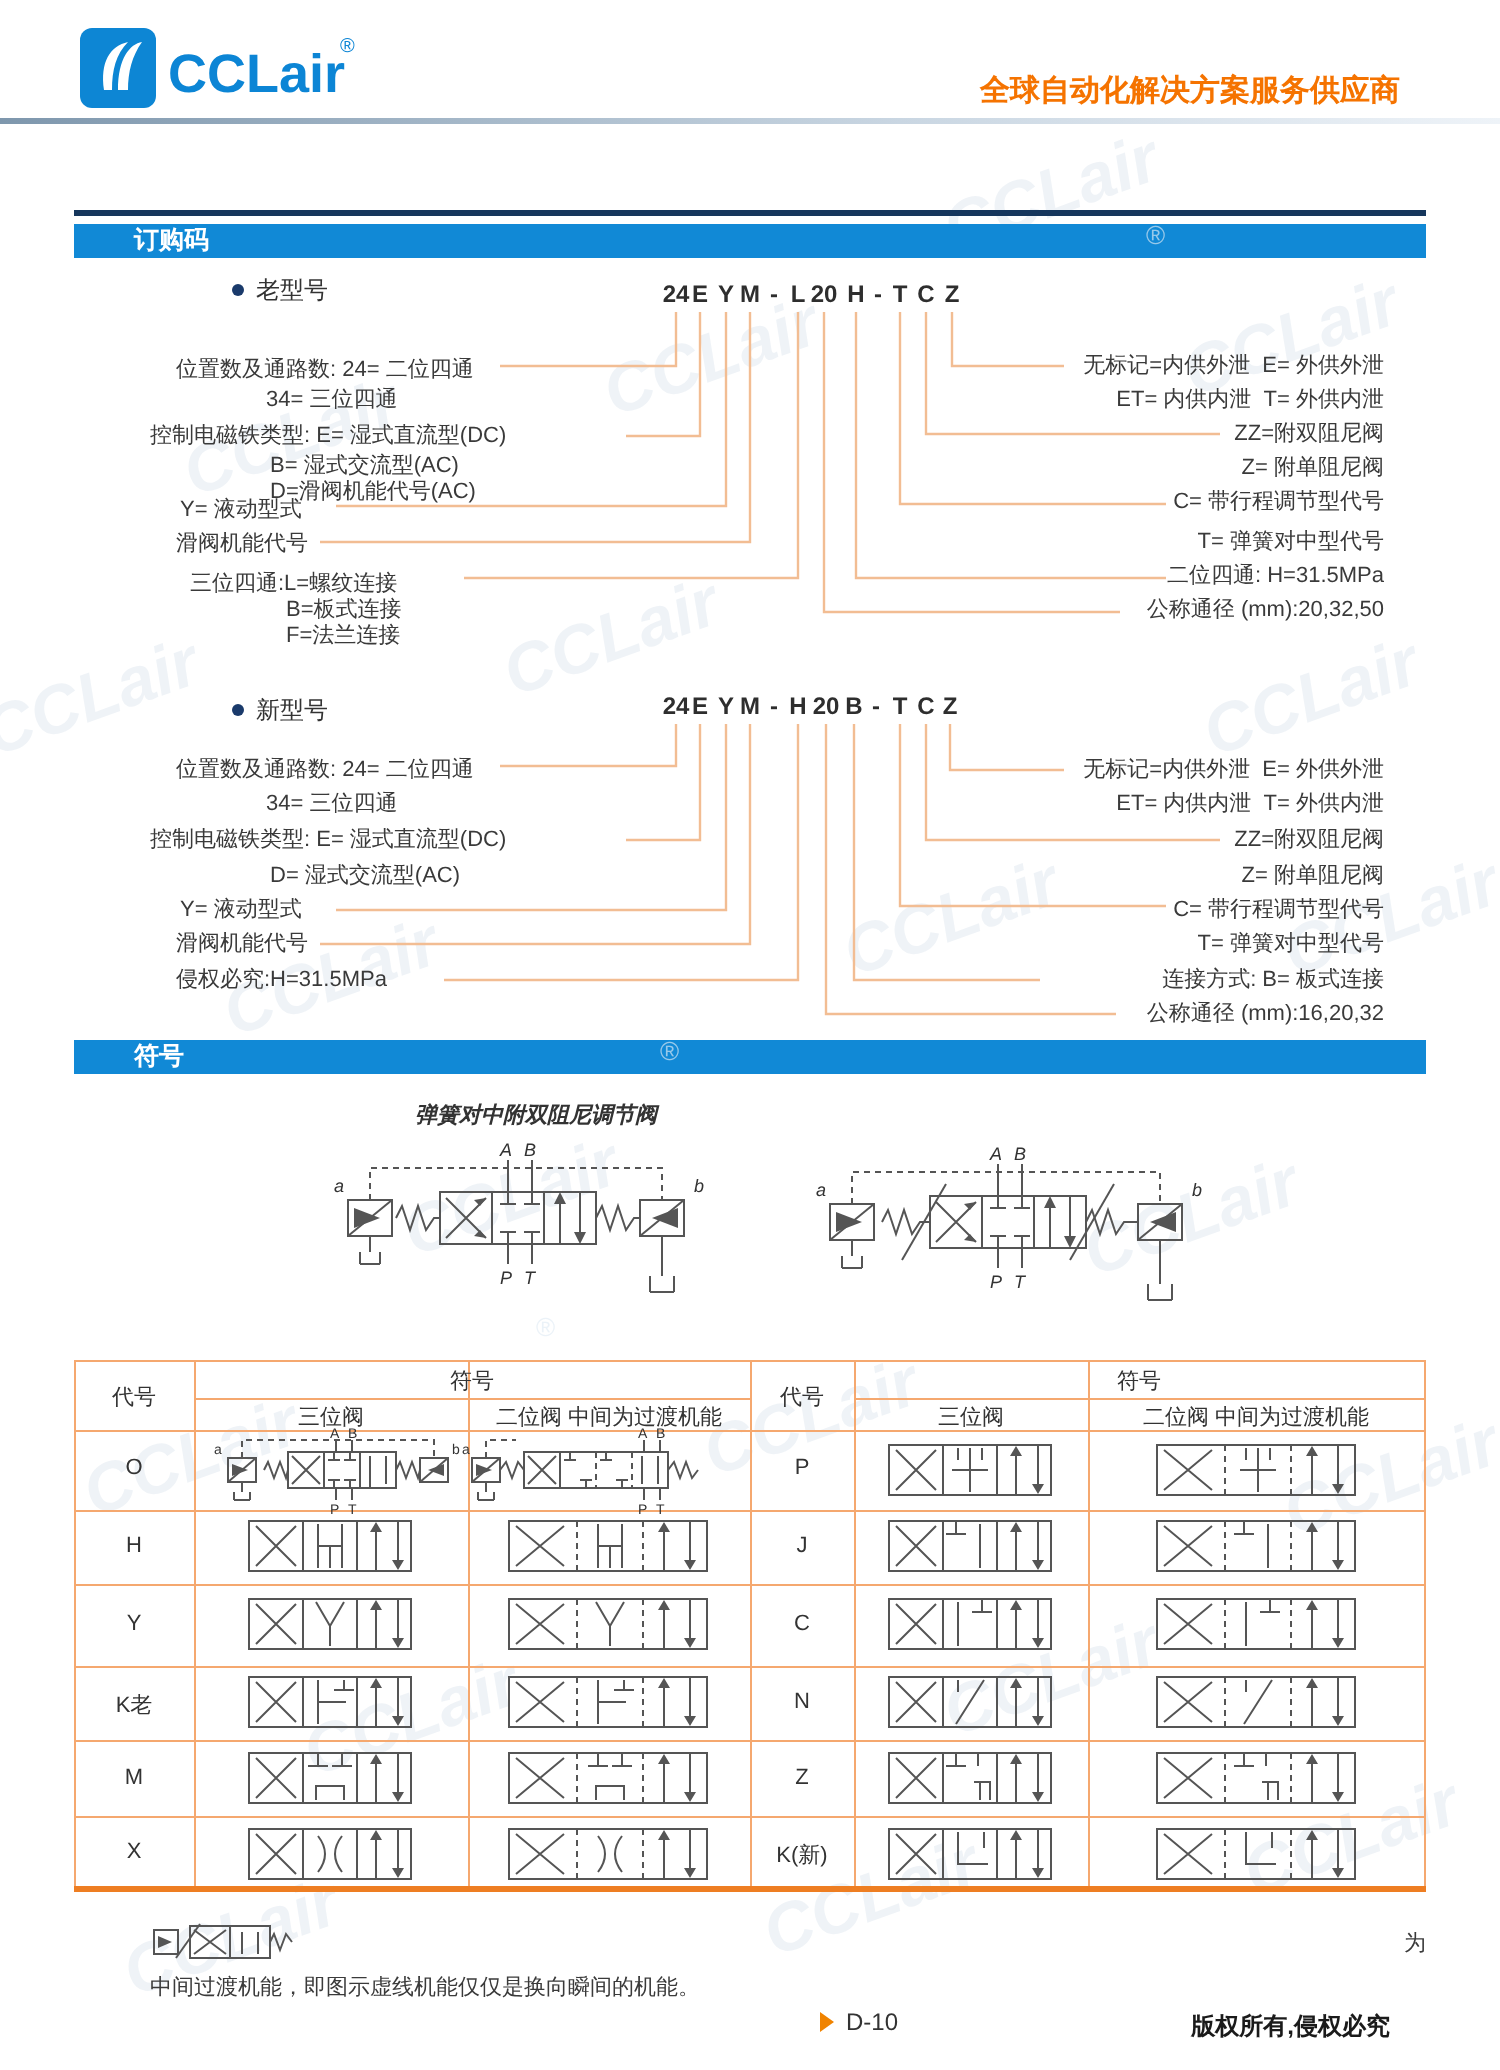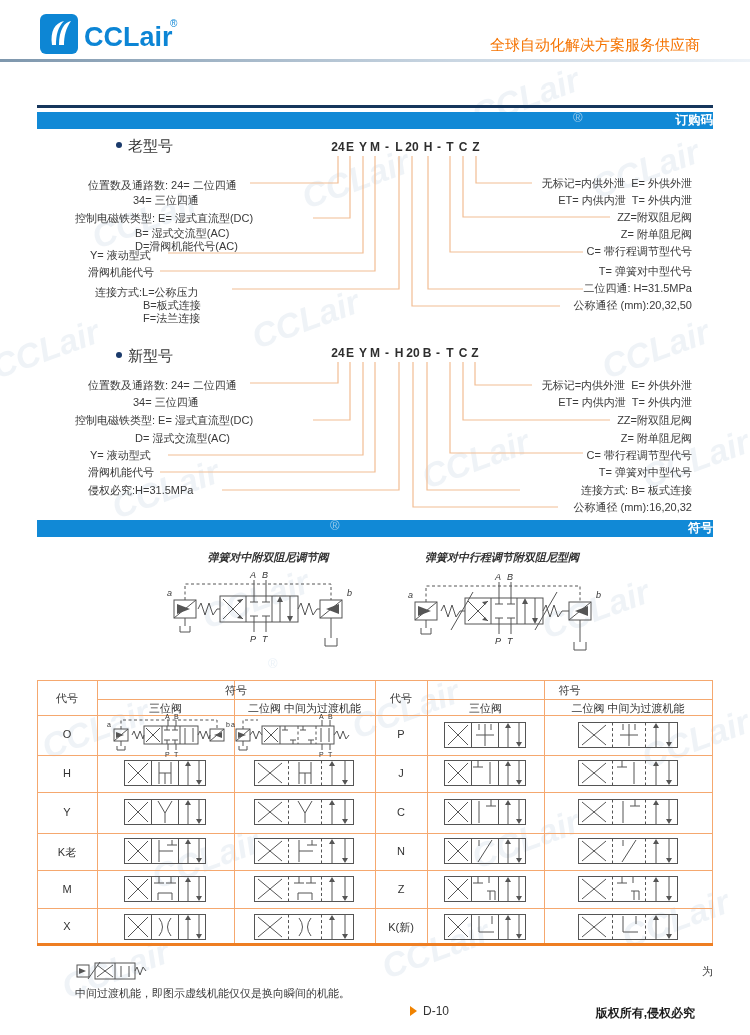--- a/index.html
+++ b/index.html
@@ -6,33 +6,33 @@
   .page{position:relative;width:750px;height:1035px;background:#fff;overflow:hidden;
         font-family:"Liberation Sans","DejaVu Sans",sans-serif;}
   .abs{position:absolute;}
   .wm{position:absolute;font-size:34px;font-weight:bold;font-style:italic;
       color:rgba(125,155,190,0.12);white-space:nowrap;transform:rotate(-20deg);z-index:0;}
   .wmr{position:absolute;font-size:13px;color:rgba(225,235,245,0.65);z-index:3;}
   .content{position:absolute;inset:0;z-index:2;}
   
   .brand-text{position:absolute;left:84px;top:22px;font-size:27px;font-weight:bold;color:#0c85d5;letter-spacing:0px;}
   .brand-reg{position:absolute;left:170px;top:18px;font-size:10px;color:#0c85d5;}
-  .tagline{position:absolute;right:50px;top:36px;font-size:15px;font-weight:normal;color:#f57300;}
+  .tagline{position:absolute;right:50px;top:36px;font-size:15px;font-weight:bold;color:#f57300;}
   .hdr-divider{position:absolute;left:0;top:59px;width:750px;height:3px;
                background:linear-gradient(to right,#7e97ad,#c9d6e2 60%,#eef3f8);}
   .dark-line{position:absolute;left:37px;top:105px;width:676px;height:3px;background:#16365c;}
   
   .bar{position:absolute;left:37px;width:676px;height:17px;background:#1189d6;color:#fff;
-       font-size:12.5px;font-weight:bold;line-height:17px;padding-left:30px;box-sizing:border-box;text-align:right;}
+       font-size:12.5px;font-weight:bold;line-height:17px;padding-left:30px;box-sizing:border-box;}
   
   .lbl{position:absolute;font-size:11px;line-height:13px;color:#3a3a3a;white-space:nowrap;}
   .rl{position:absolute;right:58px;font-size:11px;line-height:13px;color:#3a3a3a;white-space:nowrap;text-align:right;}
   .code-ch{position:absolute;font-size:12px;color:#2e2e2e;transform:translateX(-50%);font-weight:bold;white-space:nowrap;}
   .bullet{position:absolute;width:6px;height:6px;border-radius:50%;background:#1a3a6b;}
-  .model-lab{position:absolute;font-size:15px;color:#333;}
+  .model-lab{position:absolute;font-size:12px;color:#333;}
   .cl{stroke:#f2bd93;stroke-width:1.2;fill:none;}
   
   .vl{stroke:#555;stroke-width:1;fill:none;}
   .vb{stroke:#555;stroke-width:1;fill:none;}
   .vf{fill:#555;stroke:none;}
   .dash{stroke-dasharray:3,2.5;}
   .ptxt{font-size:9px;fill:#333;font-family:"Liberation Sans",sans-serif;}
   .ptxt7{font-size:7px;fill:#333;font-family:"Liberation Sans",sans-serif;}
   .cap{position:absolute;font-size:11px;font-weight:bold;color:#333;width:220px;text-align:center;white-space:nowrap;}
   
@@ -127,21 +127,21 @@
         <path class="cl" d="M476,26 V53 H532"></path>
       </svg>
 
       <span class="lbl" style="left:88px;top:49px;">位置数及通路数: 24= 二位四通</span>
       <span class="lbl" style="left:133px;top:64px;">34= 三位四通</span>
       <span class="lbl" style="left:75px;top:82px;">控制电磁铁类型: E= 湿式直流型(DC)</span>
       <span class="lbl" style="left:135px;top:97px;">B= 湿式交流型(AC)</span>
       <span class="lbl" style="left:135px;top:110px;">D=滑阀机能代号(AC)</span>
       <span class="lbl" style="left:90px;top:119px;">Y= 液动型式</span>
       <span class="lbl" style="left:88px;top:136px;">滑阀机能代号</span>
-      <span class="lbl" style="left:95px;top:156px;">连接方式:L=公称压力</span>
+      <span class="lbl" style="left:95px;top:156px;">三位四通:L=螺纹连接</span>
       <span class="lbl" style="left:143px;top:169px;">B=板式连接</span>
       <span class="lbl" style="left:143px;top:182px;">F=法兰连接</span>
 
       <span class="rl" style="top:47px;">无标记=内供外泄&nbsp;&nbsp;E= 外供外泄</span>
       <span class="rl" style="top:64px;">ET= 内供内泄&nbsp;&nbsp;T= 外供内泄</span>
       <span class="rl" style="top:81px;">ZZ=附双阻尼阀</span>
       <span class="rl" style="top:98px;">Z= 附单阻尼阀</span>
       <span class="rl" style="top:115px;">C= 带行程调节型代号</span>
       <span class="rl" style="top:135px;">T= 弹簧对中型代号</span>
       <span class="rl" style="top:152px;">二位四通: H=31.5MPa</span>
@@ -196,21 +196,20 @@
       <span class="rl" style="top:161px;">公称通径 (mm):16,20,32</span>
     </div>
 
     <div class="bar" style="top:520px;">
       <span>符号</span>
     </div>
     <span class="wmr" style="left:330px;top:518px;">®</span>
 
     <div class="abs" style="left:0;top:538px;width:750px;height:128px;font-style:italic;">
       <span class="cap" style="left:158px;top:12px;">弹簧对中附双阻尼调节阀</span>
-      <span class="cap" style="left:392px;top:12px;">弹簧对中行程调节附双阻尼型阀</span>
 
       <svg class="abs" style="left:150px;top:26px;" width="235" height="92" viewBox="0 0 235 92">
         <rect class="vb" x="70" y="32" width="78" height="26"></rect>
         <line class="vl" x1="96" y1="32" x2="96" y2="58"></line>
         <line class="vl" x1="122" y1="32" x2="122" y2="58"></line>
         <path class="vl" d="M73,55 L93,35 M73,35 L93,55"></path>
         <path class="vf" d="M93,35 l-6,1 3,3 z M93,55 l-6,-1 3,-3 z"></path>
         <path class="vl" d="M104,32 V38 M100,38 H108 M116,32 V38 M112,38 H120 M104,58 V52 M100,52 H108 M116,58 V52 M112,52 H120"></path>
         <path class="vl" d="M130,58 V36 M140,32 V54"></path>
         <path class="vf" d="M130,32 l-3,6 h6 z M140,58 l-3,-6 h6 z"></path>

